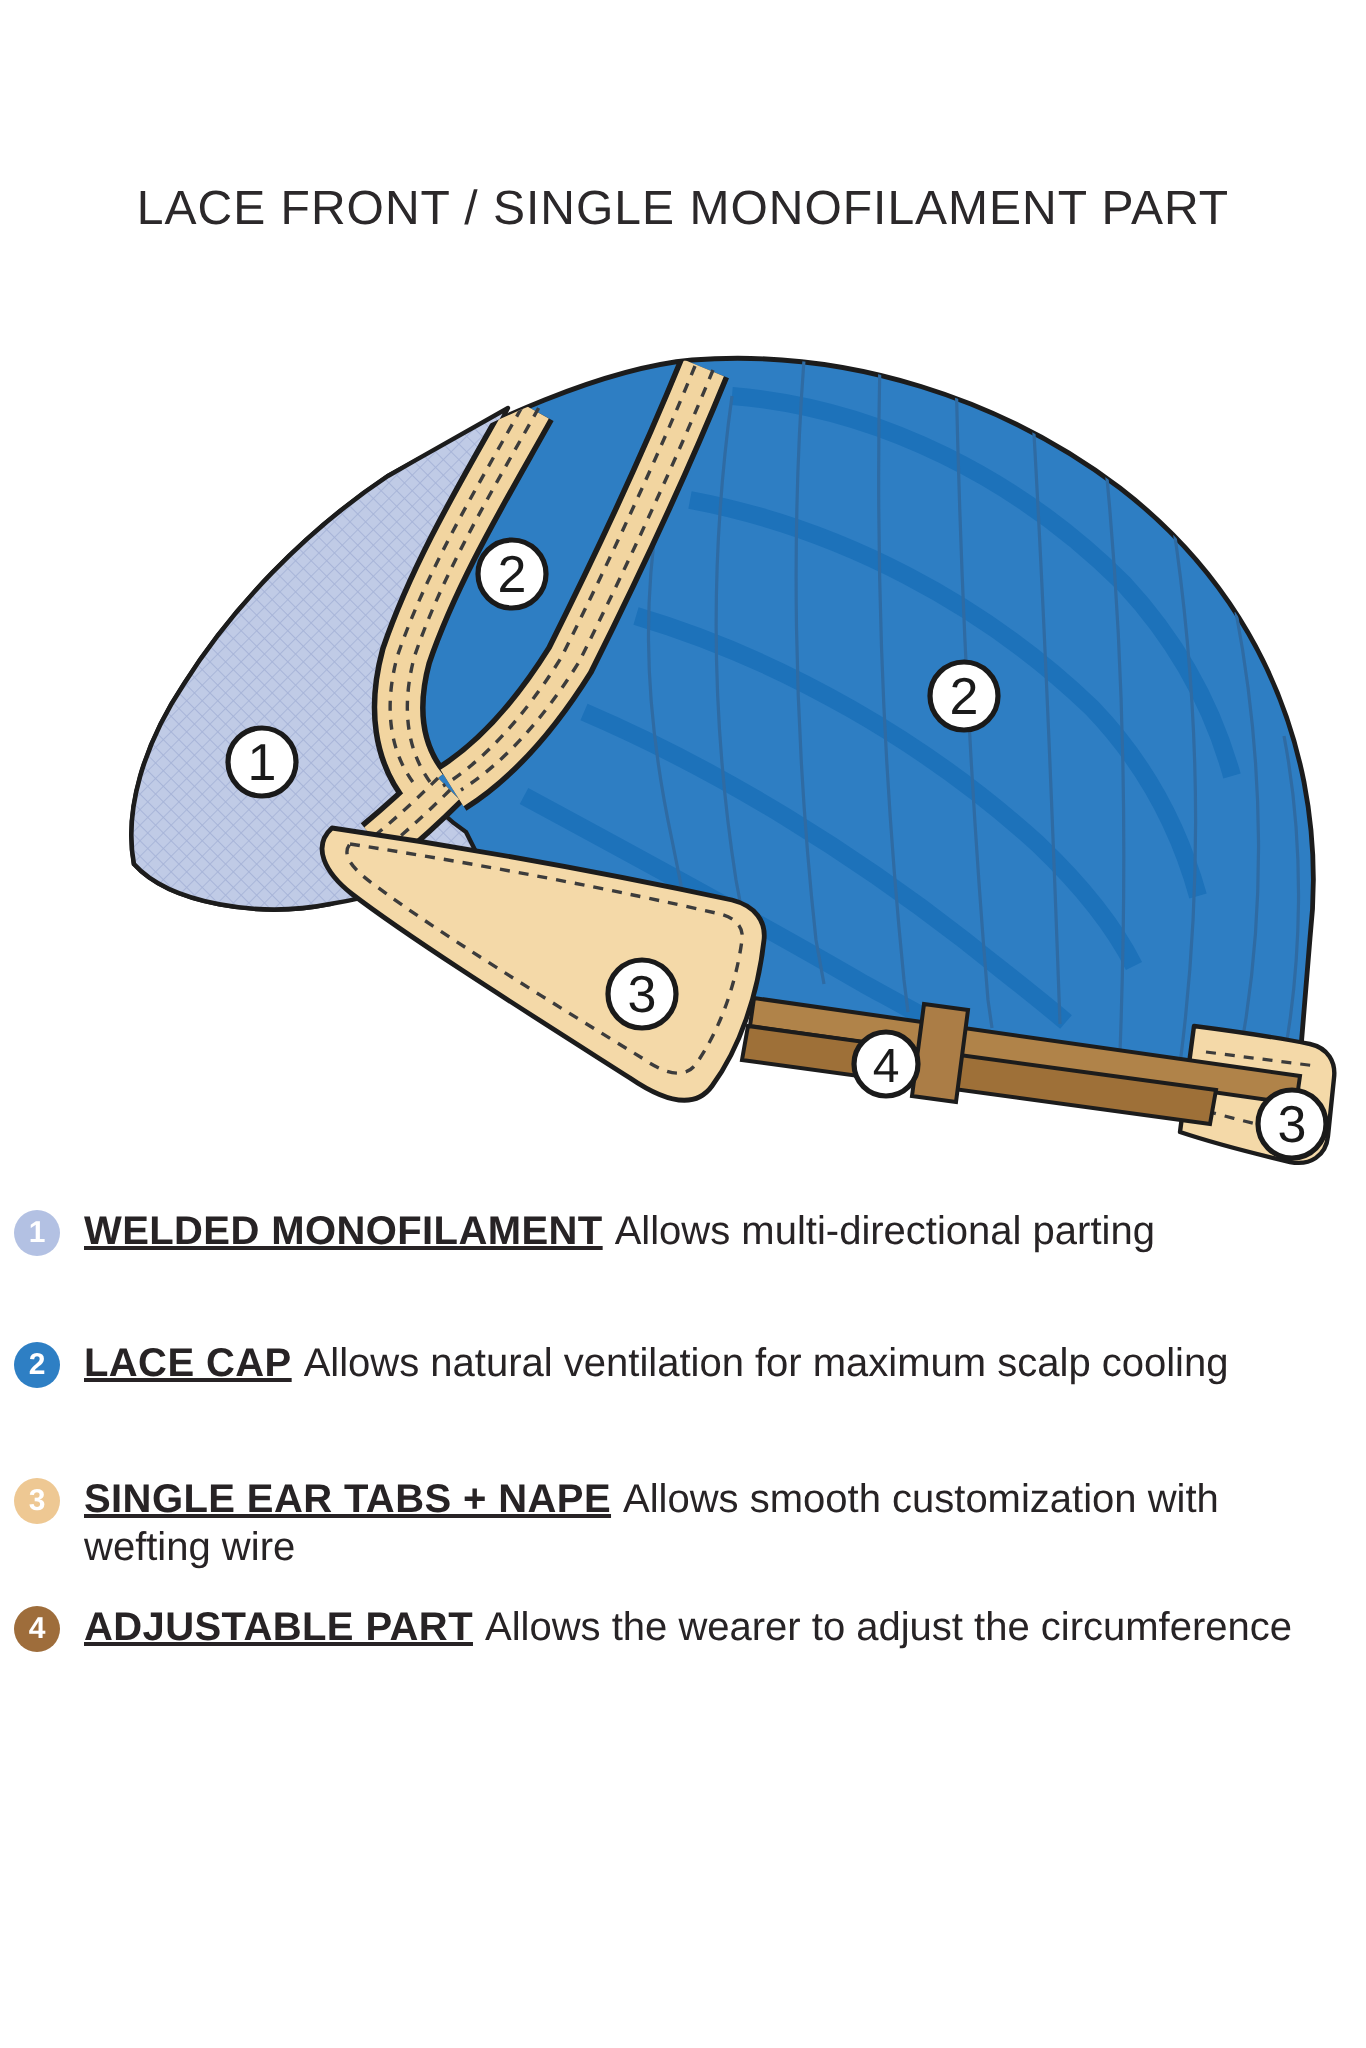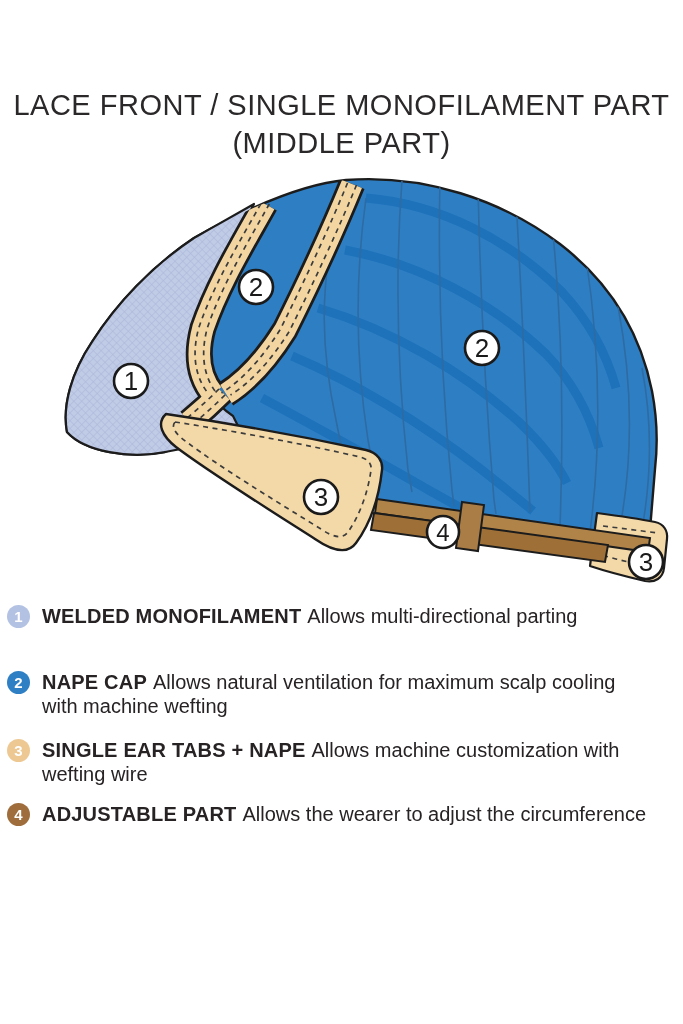--- a/index.html
+++ b/index.html
@@ -2,50 +2,49 @@
 <html><head>
 <meta charset="utf-8">
 <style>
   html,body{margin:0;padding:0;background:#ffffff;}
   .page{
     position:relative;width:683px;height:1024px;background:#ffffff;overflow:hidden;
     font-family:"Liberation Sans", sans-serif;color:#2b282a;
   }
   
   .title{position:absolute;top:86px;left:0;right:0;text-align:center;line-height:38px;
-         font-size:29px;letter-spacing:.5px;color:#2b282a;font-weight:400;white-space:nowrap;}
+         font-size:24px;letter-spacing:.5px;color:#2b282a;font-weight:400;white-space:nowrap;}
   
   .diagram{position:absolute;top:172px;left:0;width:683px;height:440px;}
   .diagram svg{display:block;width:683px;height:440px;}
   
   .legend{position:absolute;top:598px;left:7px;width:668px;}
   .legend-item{position:absolute;left:0;display:flex;align-items:flex-start;}
   .legend-item.i1{top:6px;}
   .legend-item.i2{top:72px;}
   .legend-item.i3{top:140px;}
   .legend-item.i4{top:204px;}
   .legend-num{flex:0 0 auto;width:23px;height:23px;border-radius:50%;margin-top:1px;
               display:flex;align-items:center;justify-content:center;
               color:#ffffff;font-size:15px;font-weight:700;}
   .legend-num.c1{background:#b3c1e3;}
   .legend-num.c2{background:#2e7fc4;}
   .legend-num.c3{background:#eec893;}
   .legend-num.c4{background:#9e6d3b;}
   .legend-text{margin-left:12px;font-size:20px;line-height:24px;color:#272325;}
-  .legend-text b{font-weight:700;letter-spacing:.2px;}
+  .legend-text b{font-weight:700;letter-spacing:.2px;text-decoration:underline;}
   .legend-text .d1{margin-left:.30em;}
 </style>
 </head>
 <body>
 
 <div class="page">
 
   <div class="title">
     <div>LACE FRONT / SINGLE MONOFILAMENT PART</div>
-    <div>(MIDDLE PART)</div>
   </div>
 
   <div class="diagram">
     <svg viewBox="0 172 683 440">
       <defs>
         <pattern id="xh" width="5.5" height="5.5" patternUnits="userSpaceOnUse" patternTransform="rotate(45)">
           <rect width="5.5" height="5.5" fill="#c0cbe6"></rect>
           <path d="M0 0 H5.5 M0 0 V5.5" stroke="#a7b4d8" stroke-width="0.9" fill="none"></path>
         </pattern>
         <clipPath id="capClip">
@@ -160,31 +159,30 @@
       <div class="legend-text">
         <div><b>WELDED MONOFILAMENT</b><span class="d1">Allows multi-directional parting</span></div>
       </div>
     </div>
 
     <div class="legend-item i2">
       <span class="legend-num c2">
           <span>2</span>
         </span>
       <div class="legend-text">
-        <div><b>NAPE CAP</b><span class="d1">Allows natural ventilation for maximum scalp cooling</span></div>
-        <div>with machine wefting</div>
+        <div><b>LACE CAP</b><span class="d1">Allows natural ventilation for maximum scalp cooling</span></div>
       </div>
     </div>
 
     <div class="legend-item i3">
       <span class="legend-num c3">
           <span>3</span>
         </span>
       <div class="legend-text">
-        <div><b>SINGLE EAR TABS + NAPE</b><span class="d1">Allows machine customization with</span></div>
+        <div><b>SINGLE EAR TABS + NAPE</b><span class="d1">Allows smooth customization with</span></div>
         <div>wefting wire</div>
       </div>
     </div>
 
     <div class="legend-item i4">
       <span class="legend-num c4">
           <span>4</span>
         </span>
       <div class="legend-text">
         <div><b>ADJUSTABLE PART</b><span class="d1">Allows the wearer to adjust the circumference</span></div>

